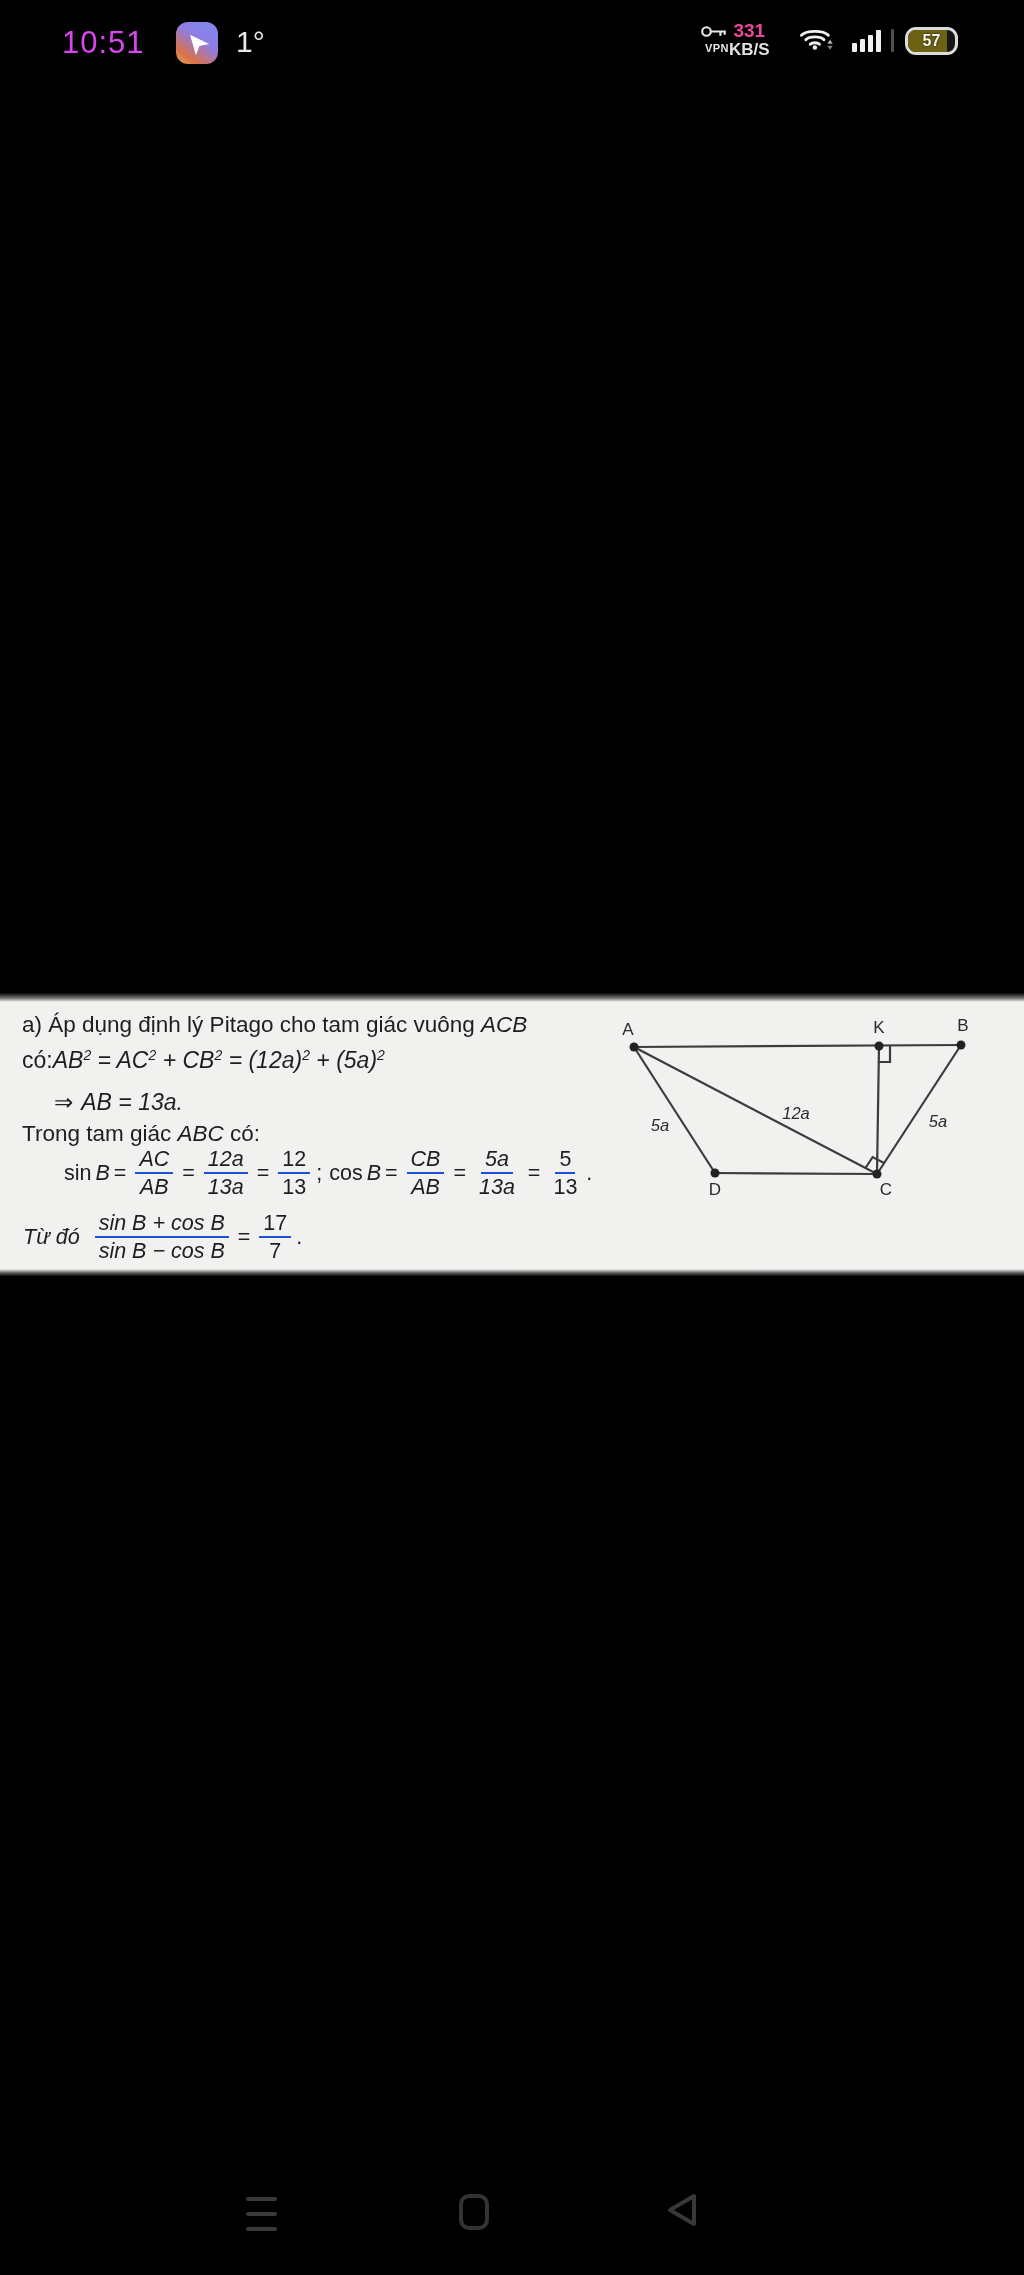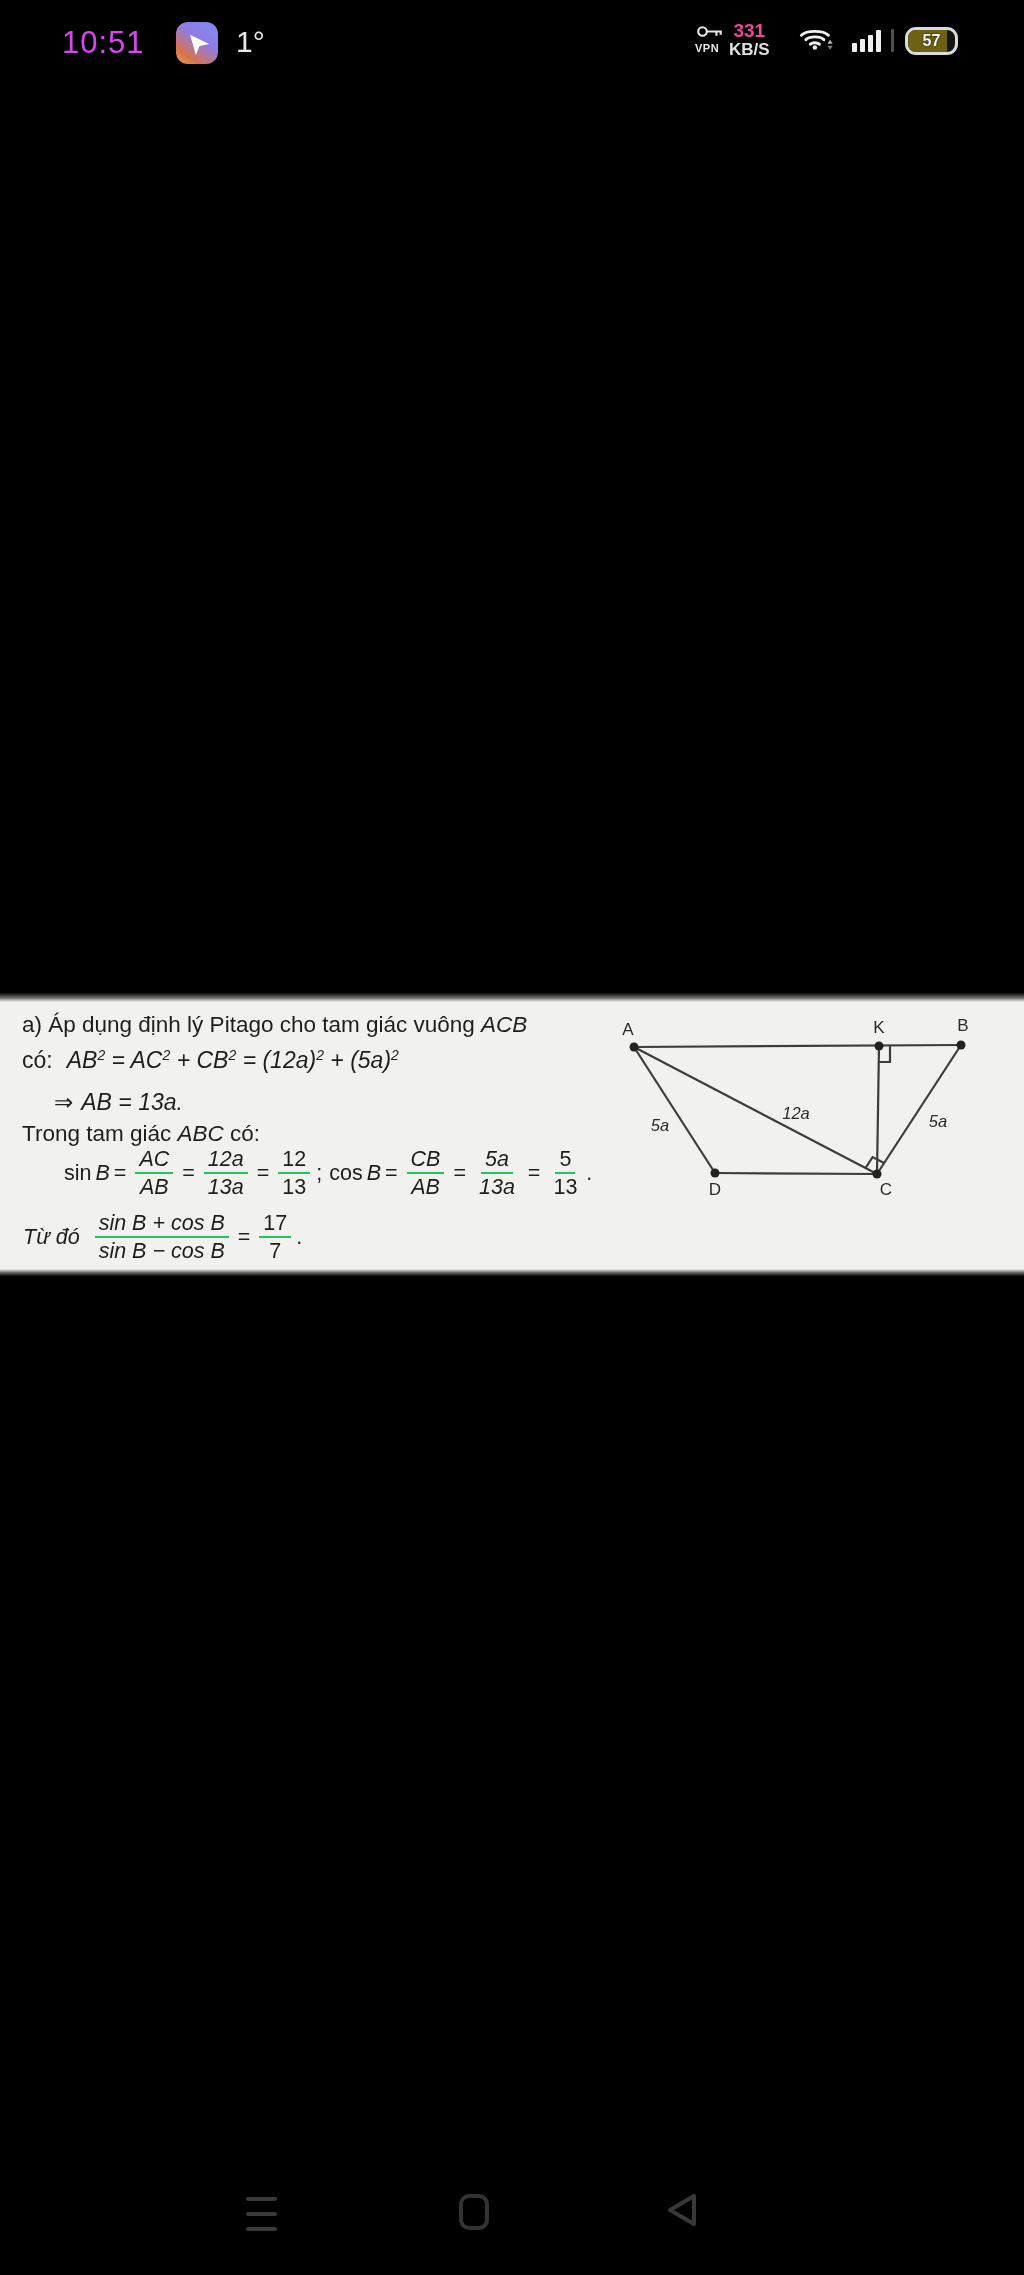--- a/index.html
+++ b/index.html
@@ -8,21 +8,21 @@
   .screen{position:absolute;inset:0;background:#000;}
 
   
   .status-bar{position:absolute;left:0;top:0;width:1024px;height:84px;color:#ececec;}
   .sb-time{position:absolute;left:62px;top:25px;font-size:31px;letter-spacing:1px;color:#d946ef;}
   .sb-app-icon{position:absolute;left:176px;top:22px;width:42px;height:42px;border-radius:12px;
     background:linear-gradient(215deg,#7d8cf0 0%,#8f7ce4 42%,#d9724b 78%,#e8a34c 100%);
     display:flex;align-items:center;justify-content:center;}
   .sb-app-icon svg{width:26px;height:26px;}
   .sb-notif{position:absolute;left:236px;top:25px;font-size:30px;color:#e8e8e8;}
-  .sb-vpn{position:absolute;left:695px;top:24px;width:34px;text-align:left;}
+  .sb-vpn{position:absolute;left:695px;top:24px;width:34px;text-align:right;}
   .sb-vpn .vpn-label{display:block;font-size:11px;font-weight:bold;letter-spacing:.5px;margin-top:-1px;color:#e8e8e8;}
   .sb-speed{position:absolute;left:729px;top:21px;text-align:center;line-height:1.05;}
   .sb-speed .val{font-size:19px;font-weight:bold;display:block;color:#ec4899;}
   .sb-speed .unit{font-size:17px;font-weight:bold;display:block;color:#e0e0e0;}
   .sb-wifi{position:absolute;left:798px;top:24px;}
   .sb-signal{position:absolute;left:852px;top:28px;display:flex;align-items:flex-end;gap:3px;height:24px;}
   .sb-signal i{display:block;width:5px;background:#f0f0f0;border-radius:1px;}
   .sb-signal .b1{height:9px}.sb-signal .b2{height:13px}.sb-signal .b3{height:17px}.sb-signal .b4{height:22px}
   .sb-signal .sep{width:2.5px;height:23px;background:#4f4f4f;margin-left:7px;border-radius:1px;}
   .sb-battery{position:absolute;left:905px;top:27px;width:53px;height:28px;border:3px solid #dcdcdc;
@@ -33,33 +33,33 @@
 
   
   .content-panel{position:absolute;left:0;top:993px;width:1024px;height:283px;background:#f1f1ef;color:#1e1e1e;}
   .edge-top{position:absolute;left:0;top:0;width:100%;height:9px;
     background:linear-gradient(to bottom,#0a0a0a,#6f6f6f 55%,#f1f1ef);}
   .edge-bottom{position:absolute;left:0;bottom:0;width:100%;height:7px;
     background:linear-gradient(to bottom,#f1f1ef,#6a6a6a 50%,#0a0a0a);}
   .t-line{position:absolute;white-space:nowrap;}
   .line1{left:22px;top:19px;font-size:22.5px;}
   .line2{left:22px;top:54px;font-size:23px;}
-  .line2 .formula{margin-left:14px;}
+  .line2 .formula{}
   .line3{left:54px;top:96px;font-size:23px;}
   .line4{left:22px;top:128px;font-size:22.5px;}
   .mvar{font-style:italic;}
   .fn{font-style:normal;text-align:right;}
   .sup{font-size:14px;vertical-align:8px;font-style:italic;}
   .arrow{font-style:normal;margin-right:8px;}
 
   .math-row{position:absolute;display:flex;align-items:center;font-size:21.5px;}
   .line5{left:64px;top:150px;height:60px;}
   .line6{left:23px;top:212px;height:64px;}
   .frac{display:inline-flex;flex-direction:column;align-items:center;line-height:1.12;margin:0 5px;}
-  .frac .num{border-bottom:2px solid #22c55e;padding:0 4px 1px;}
+  .frac .num{border-bottom:2px solid #1d4ed8;padding:0 4px 1px;}
   .frac .den{padding:1px 4px 0;}
   .op{margin:0 4px;}
   .semi{margin:0 7px 0 1px;}
   .label-vn{margin-right:10px;font-style:italic;}
 
   
   .diagram{position:absolute;left:616px;top:20px;width:400px;height:195px;}
   .diagram text{fill:#2b2b2b;font-family:"Liberation Sans",sans-serif;}
   .vlabel{font-size:17px;}
   .slabel{font-size:16.5px;font-style:italic;}

